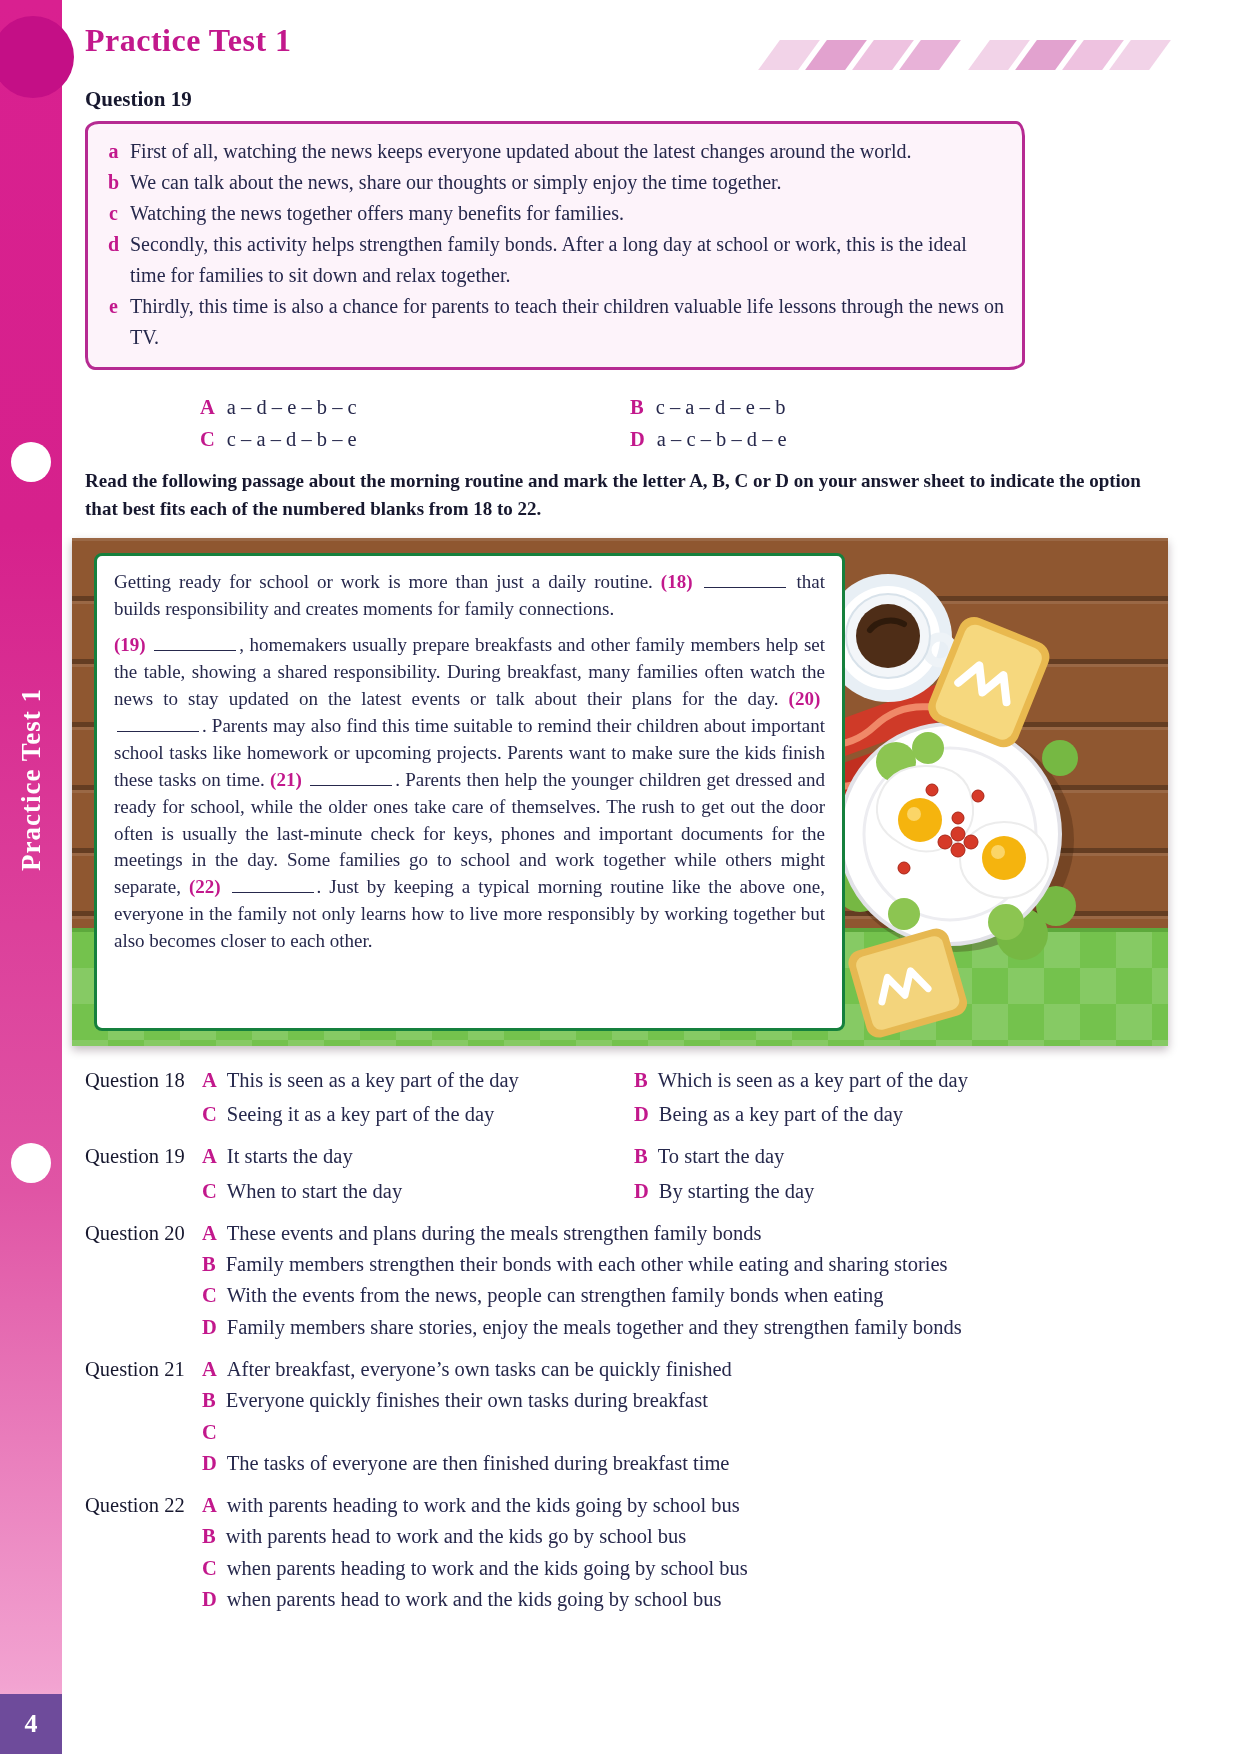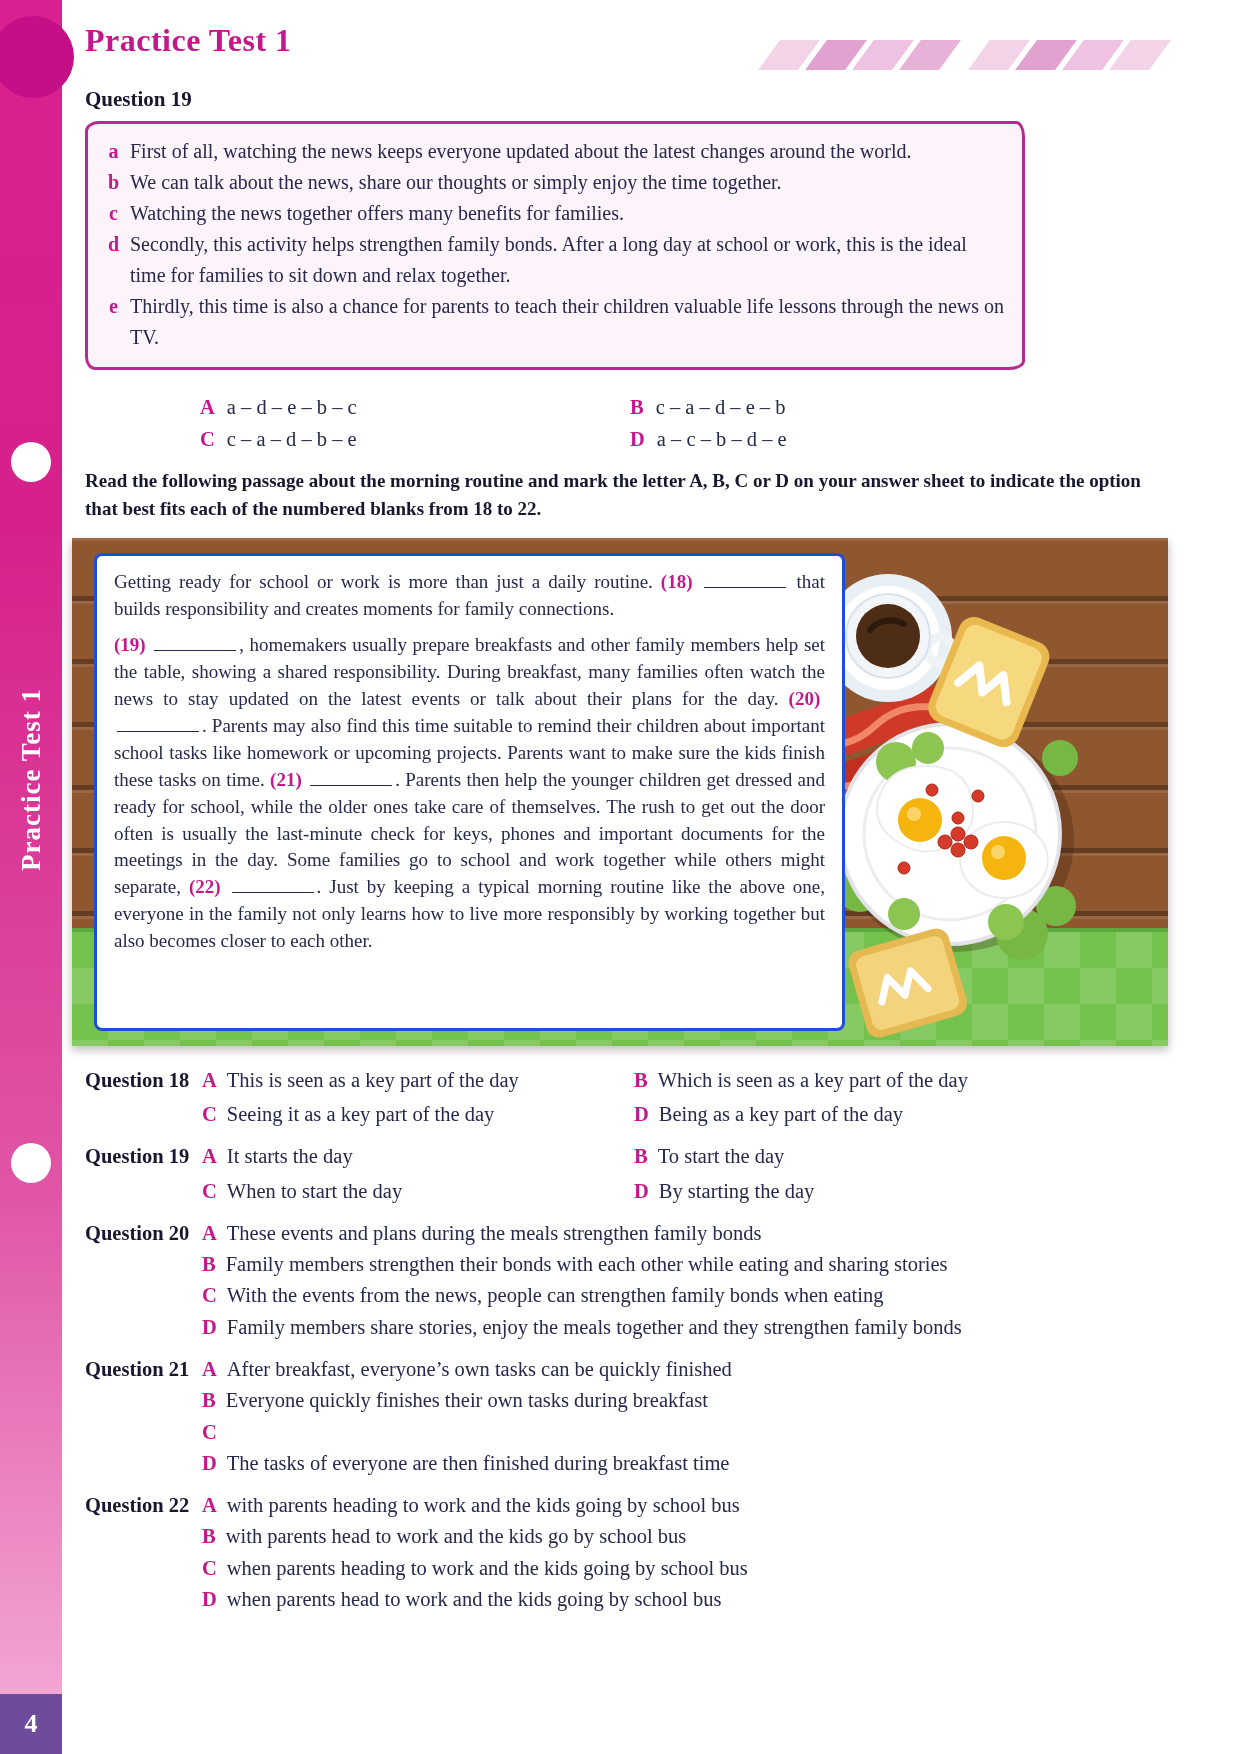--- a/index.html
+++ b/index.html
@@ -82,32 +82,32 @@
     position:absolute; left:0; right:0; bottom:0; height:118px;
     background-color:#74c24d; border-top:4px solid #5da93c;
     background-image:
       linear-gradient(45deg, rgba(255,255,255,.13) 25%, transparent 25%, transparent 75%, rgba(255,255,255,.13) 75%),
       linear-gradient(45deg, rgba(255,255,255,.13) 25%, transparent 25%, transparent 75%, rgba(255,255,255,.13) 75%);
     background-size:72px 72px; background-position:0 0,36px 36px;
   }
   .food { position:absolute; right:0; top:0; width:360px; height:508px; z-index:1; }
   .passage-panel {
     position:absolute; left:22px; top:15px; width:751px; height:478px;
-    background:#ffffff; border:3px solid #1d4ed8; border-radius:8px;
+    background:#ffffff; border:3px solid #15803d; border-radius:8px;
     padding:13px 17px; z-index:2; overflow:hidden;
   }
   .passage-para { font-size:19px; line-height:1.42; text-align:justify; margin-bottom:9px; color:#26284c; }
   .passage-para:last-child { margin-bottom:8px; }
   .p-num { color:#c2188c; font-weight:bold; }
   .p-blank { display:inline-block; width:82px; height:14px; border-bottom:1.6px solid #26284c; margin:0 3px; }
 
   
   .questions { margin-top:20px; }
   .question-row { display:flex; margin-bottom:11px; font-size:20.5px; line-height:1.38; }
-  .q-title { width:117px; flex-shrink:0; font-weight:bold; color:#17182f; }
+  .q-title { width:117px; flex-shrink:0; font-weight:normal; color:#17182f; }
   .q-opts { flex:1; }
   .q-opts.two-col { display:grid; grid-template-columns:432px 1fr; row-gap:3px; }
   .q-opt { display:flex; gap:10px; margin-bottom:3px; }
   .q-opt-letter { color:#c2188c; font-weight:bold; }
 </style>
 </head>
 <body>
 
 <div class="page">
 

